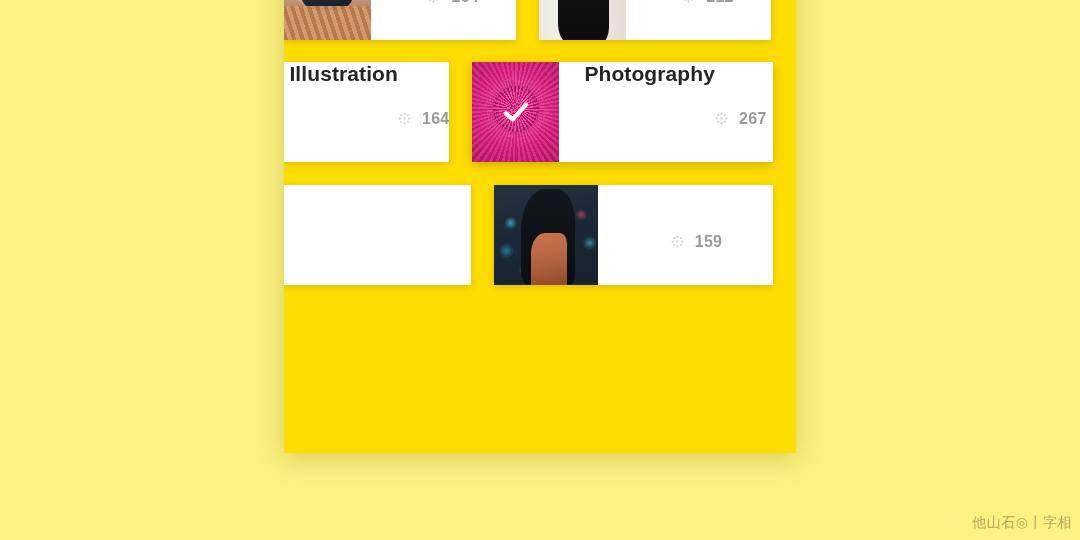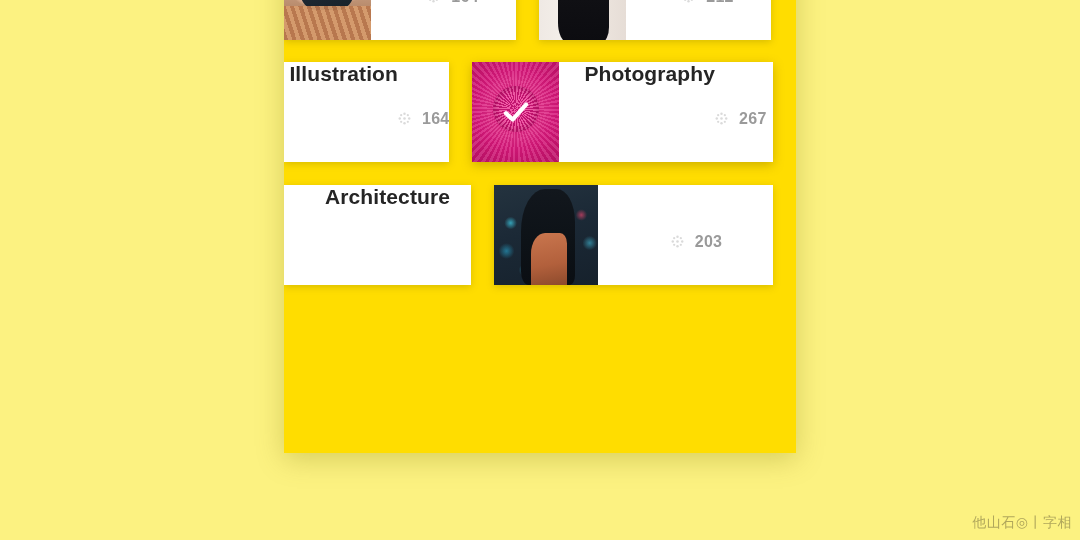--- a/index.html
+++ b/index.html
@@ -354,21 +354,20 @@
             <span class="cat-count">267</span>
           </div>
         </div>
       </div>
     </div>
 
     <div class="card-row">
 
       <div class="cat-card" style="width:187px;">
         <div class="card-body" style="padding-left:20px;">
-          <div class="cat-title">Architecture</div>
         </div>
       </div>
 
       <div style="width:23px;flex:none;"></div>
 
       <div class="cat-card" style="width:279px;">
         <div class="card-thumb thumb-vr" style="width:104px;"></div>
         <div class="card-body" style="padding-left:22px;">
           <div class="cat-meta">
             <svg class="flower-icon" viewBox="0 0 16 16">
@@ -377,21 +376,21 @@
                   <circle cx="8" cy="13.8" r="1.5"></circle>
                 <circle cx="2.2" cy="8" r="1.5"></circle>
                   <circle cx="13.8" cy="8" r="1.5"></circle>
                 <circle cx="3.9" cy="3.9" r="1.4"></circle>
                   <circle cx="12.1" cy="3.9" r="1.4"></circle>
                 <circle cx="3.9" cy="12.1" r="1.4"></circle>
                   <circle cx="12.1" cy="12.1" r="1.4"></circle>
                 <circle cx="8" cy="8" r="1.6"></circle>
               </g>
             </svg>
-            <span class="cat-count">203</span>
+            <span class="cat-count">159</span>
           </div>
         </div>
       </div>
     </div>
 
   </div>
 
 </div>
 
 <div id="watermark">他山石◎丨字相</div>

